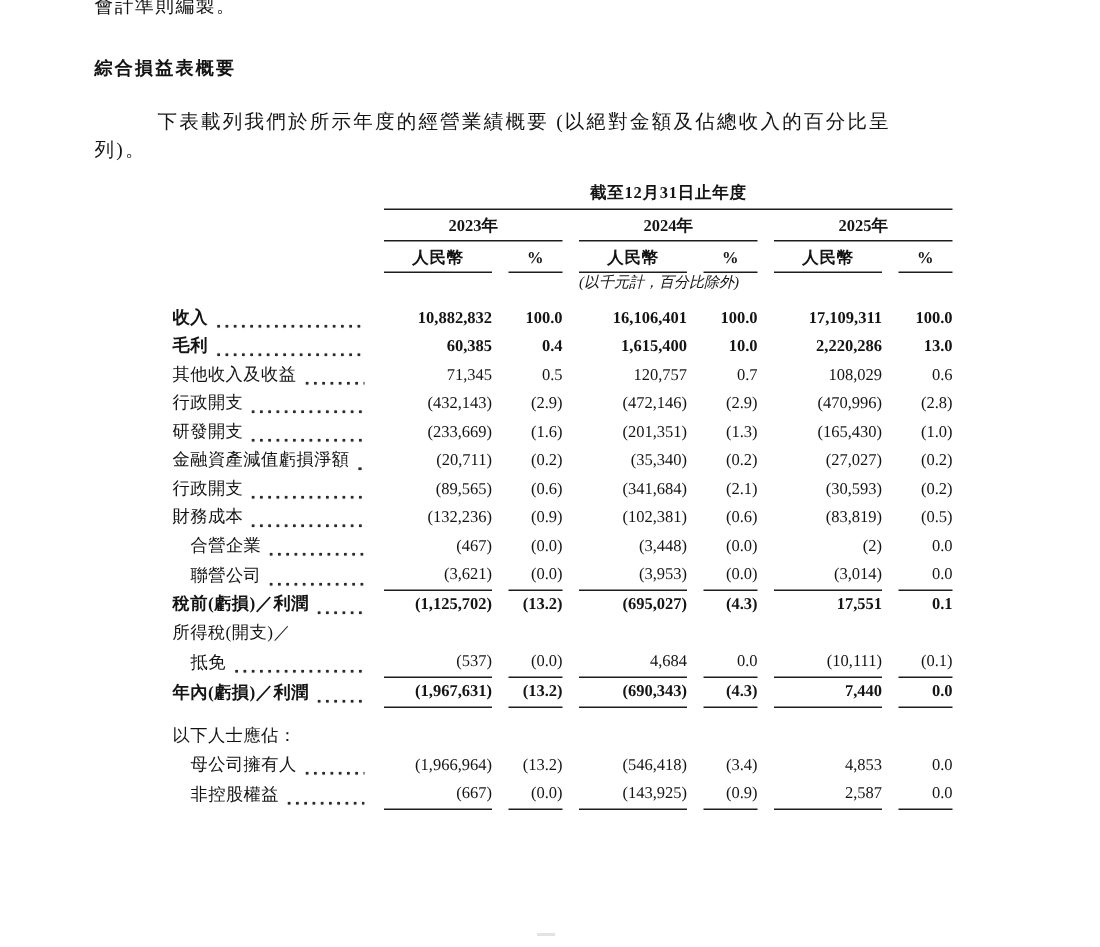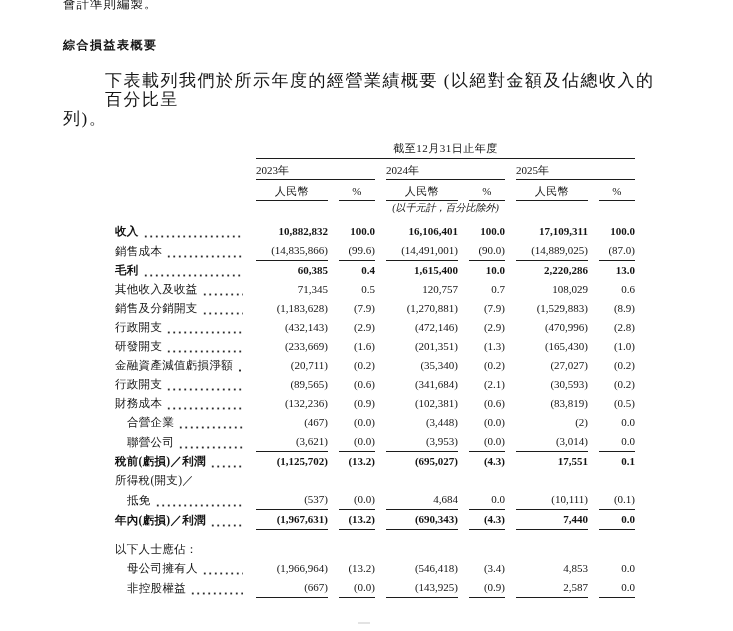--- a/index.html
+++ b/index.html
@@ -22,21 +22,21 @@
     line-height: 16px;
     margin-top: -4px; 
   }
   .section-title {
     font-size: 12px;
     font-weight: 700;
     letter-spacing: 1.5px;
     margin: 25px 0 0 0;
   }
   .intro {
-    font-size: 17px;
+    font-size: 13px;
     letter-spacing: 1.5px;
     line-height: 19px;
     margin: 17px 0 0 0;
   }
   .intro .line1 { display: block; padding-left: 42px; }
   .intro .line2 { display: block; }
 
   
   .tbl-wrap { margin: 12px 0 0 41px; }
   table.fin {
@@ -48,43 +48,43 @@
   col.c-label { width: 128px; }
   col.c-rmb   { width: 72px; }
   col.c-pct   { width: 36px; }
 
   th, td {
     padding: 0;
     font-weight: normal;
     vertical-align: bottom;
     line-height: 19px;
   }
-  thead th { font-weight: 400; line-height: 16px; }
+  thead th { font-weight: 700; line-height: 16px; }
   th.period {
     text-align: center;
     font-size: 11px;
     letter-spacing: 0.5px;
     border-bottom: 1.5px solid #1c1c1c;
     padding-bottom: 2px;
   }
   th.year {
-    text-align: left;
+    text-align: center;
     border-bottom: 1.2px solid #1c1c1c;
     padding-top: 3px;
     padding-bottom: 1px;
   }
   th.colhead {
     text-align: center;
     border-bottom: 1.2px solid #1c1c1c;
     padding-top: 3px;
     padding-bottom: 1px;
     letter-spacing: 0.5px;
   }
   td.note {
-    text-align: center;
+    text-align: left;
     font-style: italic;
     font-size: 10px;
     white-space: nowrap;
     line-height: 14px;
     padding-bottom: 7px;
     overflow: visible;
   }
   td.label {
     font-size: 11.5px;
     letter-spacing: 0.3px;
@@ -181,34 +181,20 @@
                 <span class="leader"></span>
               </span>
             </td>
             <td class="num">10,882,832</td>
             <td class="num">100.0</td>
             <td class="num">16,106,401</td>
             <td class="num">100.0</td>
             <td class="num">17,109,311</td>
             <td class="num">100.0</td>
           </tr>
-          <tr>
-            <td class="label">
-              <span class="cellflex">
-                <span>銷售成本</span>
-                <span class="leader"></span>
-              </span>
-            </td>
-            <td class="num ul">(14,835,866)</td>
-            <td class="num ul">(99.6)</td>
-            <td class="num ul">(14,491,001)</td>
-            <td class="num ul">(90.0)</td>
-            <td class="num ul">(14,889,025)</td>
-            <td class="num ul">(87.0)</td>
-          </tr>
           <tr class="bold">
             <td class="label">
               <span class="cellflex">
                 <span>毛利</span>
                 <span class="leader"></span>
               </span>
             </td>
             <td class="num">60,385</td>
             <td class="num">0.4</td>
             <td class="num">1,615,400</td>
@@ -226,34 +212,20 @@
             <td class="num">71,345</td>
             <td class="num">0.5</td>
             <td class="num">120,757</td>
             <td class="num">0.7</td>
             <td class="num">108,029</td>
             <td class="num">0.6</td>
           </tr>
           <tr>
             <td class="label">
               <span class="cellflex">
-                <span>銷售及分銷開支</span>
-                <span class="leader"></span>
-              </span>
-            </td>
-            <td class="num">(1,183,628)</td>
-            <td class="num">(7.9)</td>
-            <td class="num">(1,270,881)</td>
-            <td class="num">(7.9)</td>
-            <td class="num">(1,529,883)</td>
-            <td class="num">(8.9)</td>
-          </tr>
-          <tr>
-            <td class="label">
-              <span class="cellflex">
                 <span>行政開支</span>
                 <span class="leader"></span>
               </span>
             </td>
             <td class="num">(432,143)</td>
             <td class="num">(2.9)</td>
             <td class="num">(472,146)</td>
             <td class="num">(2.9)</td>
             <td class="num">(470,996)</td>
             <td class="num">(2.8)</td>

